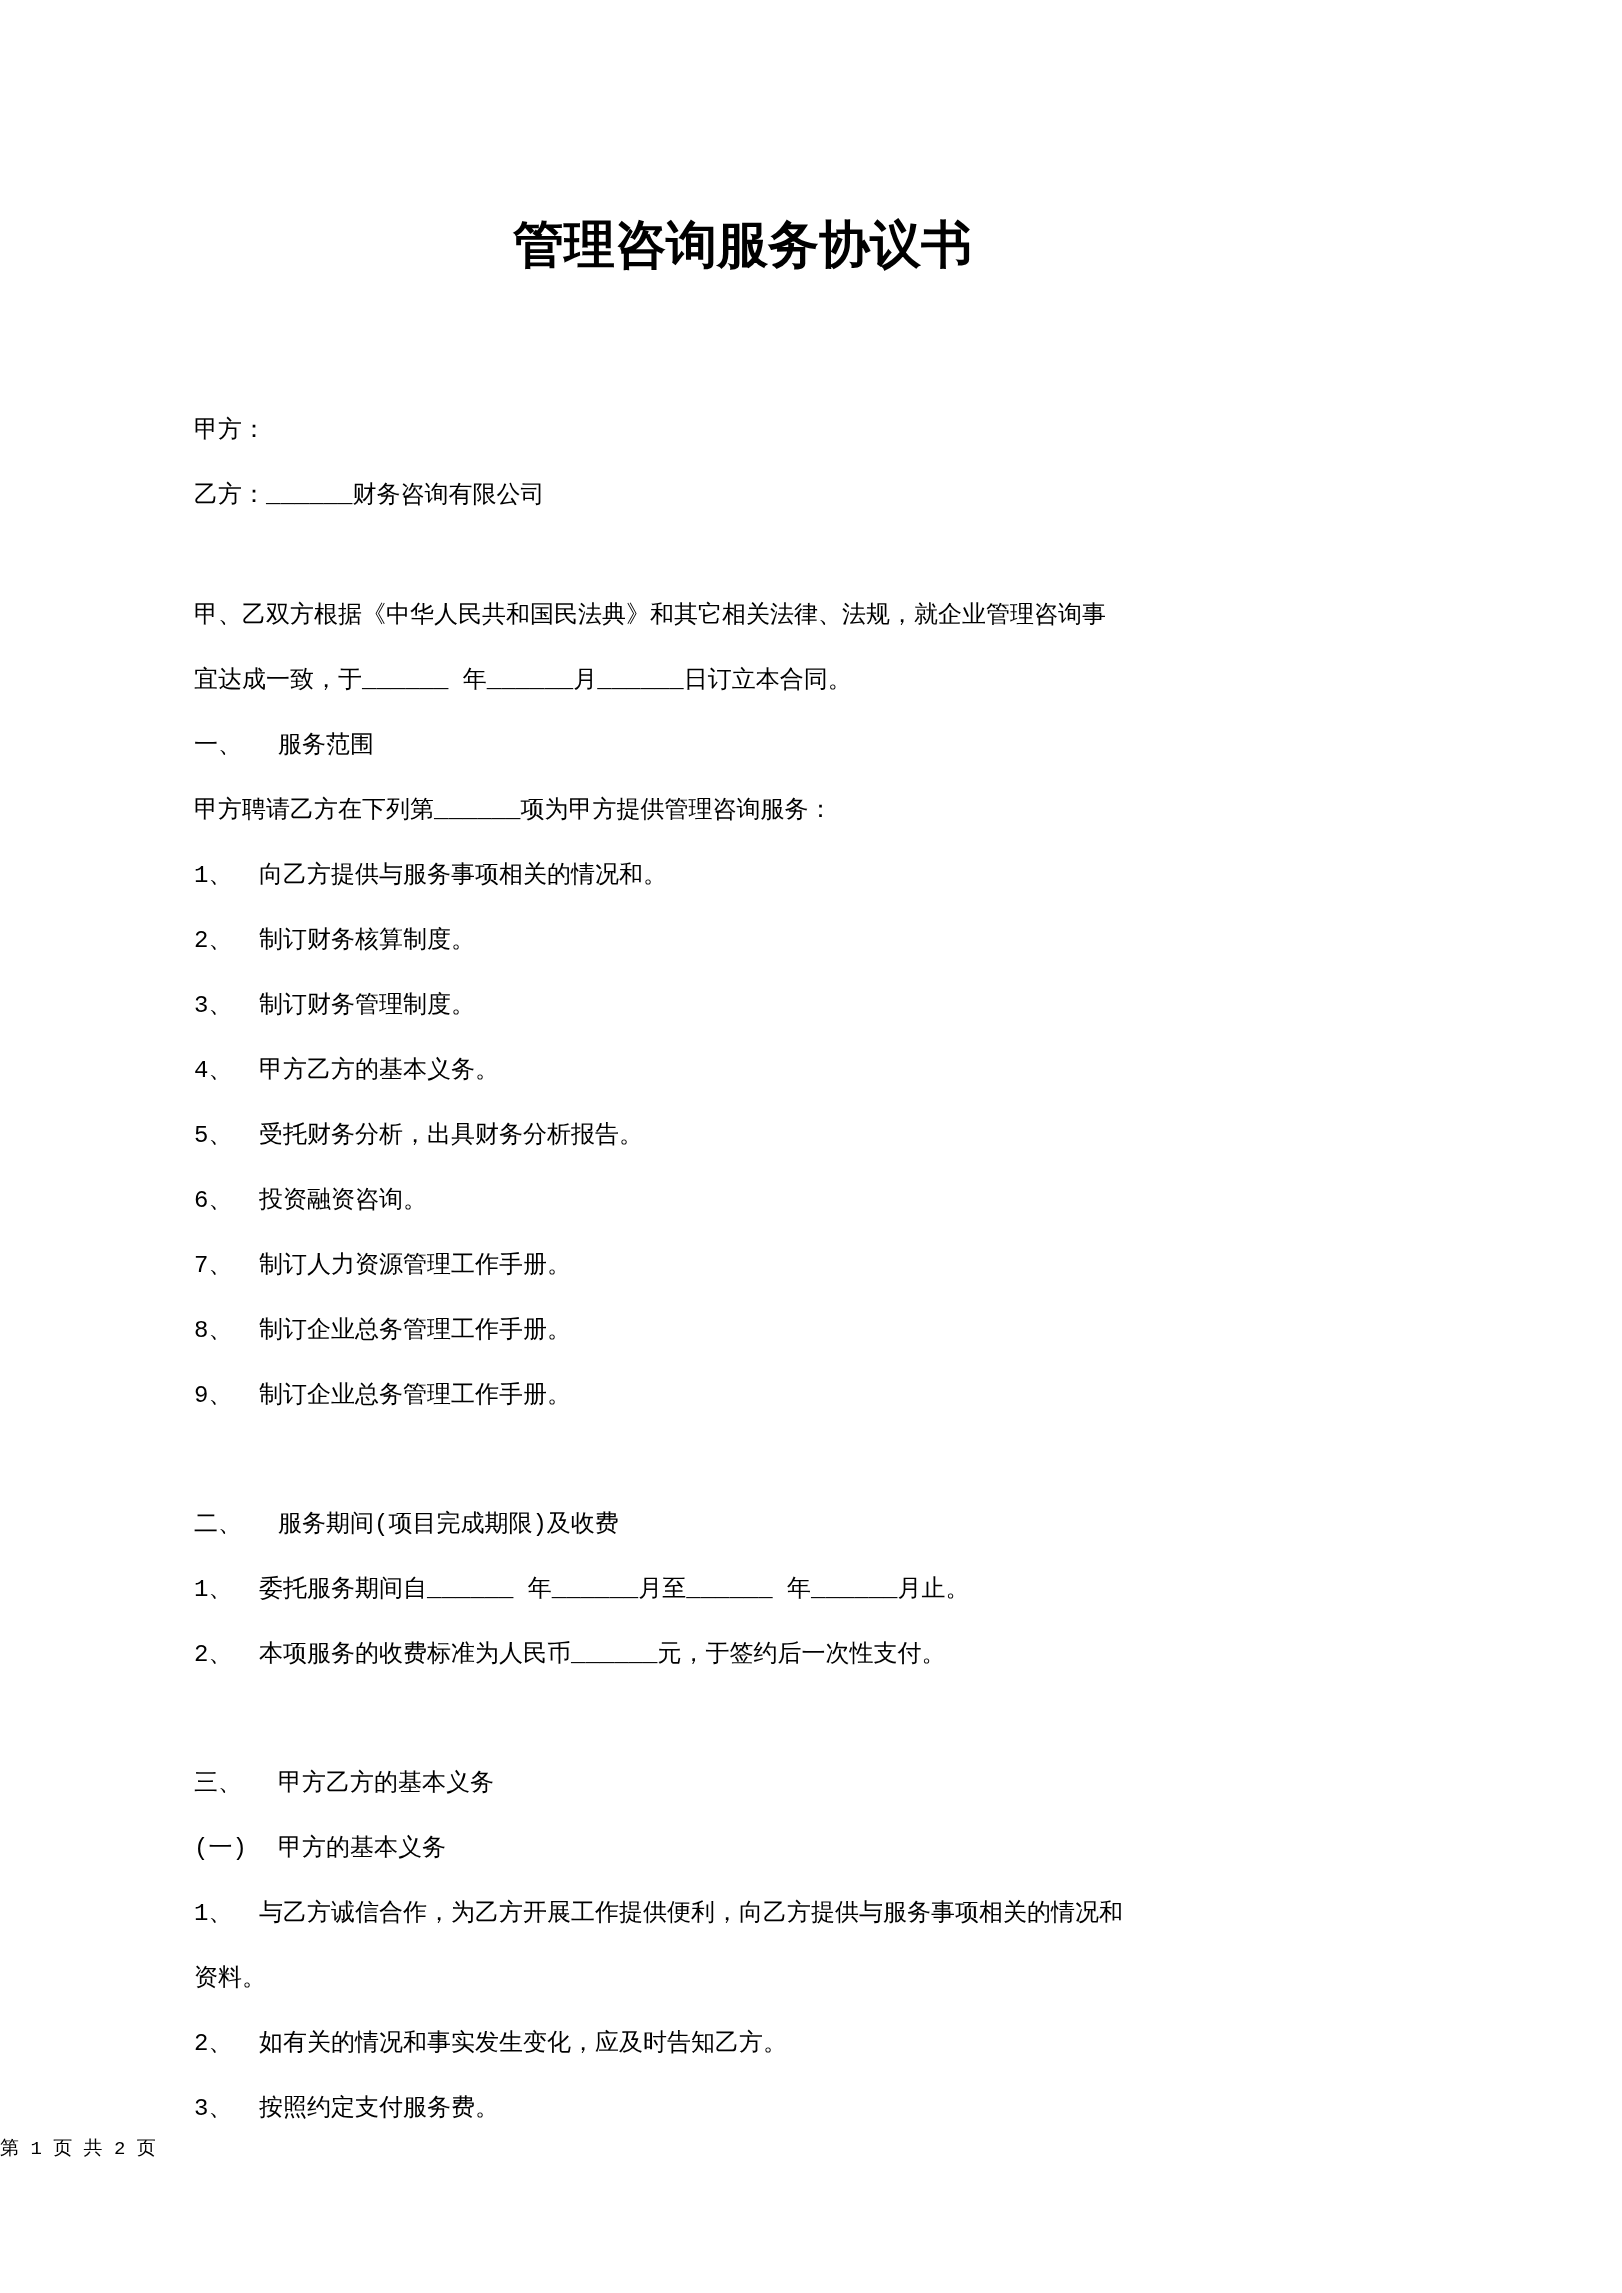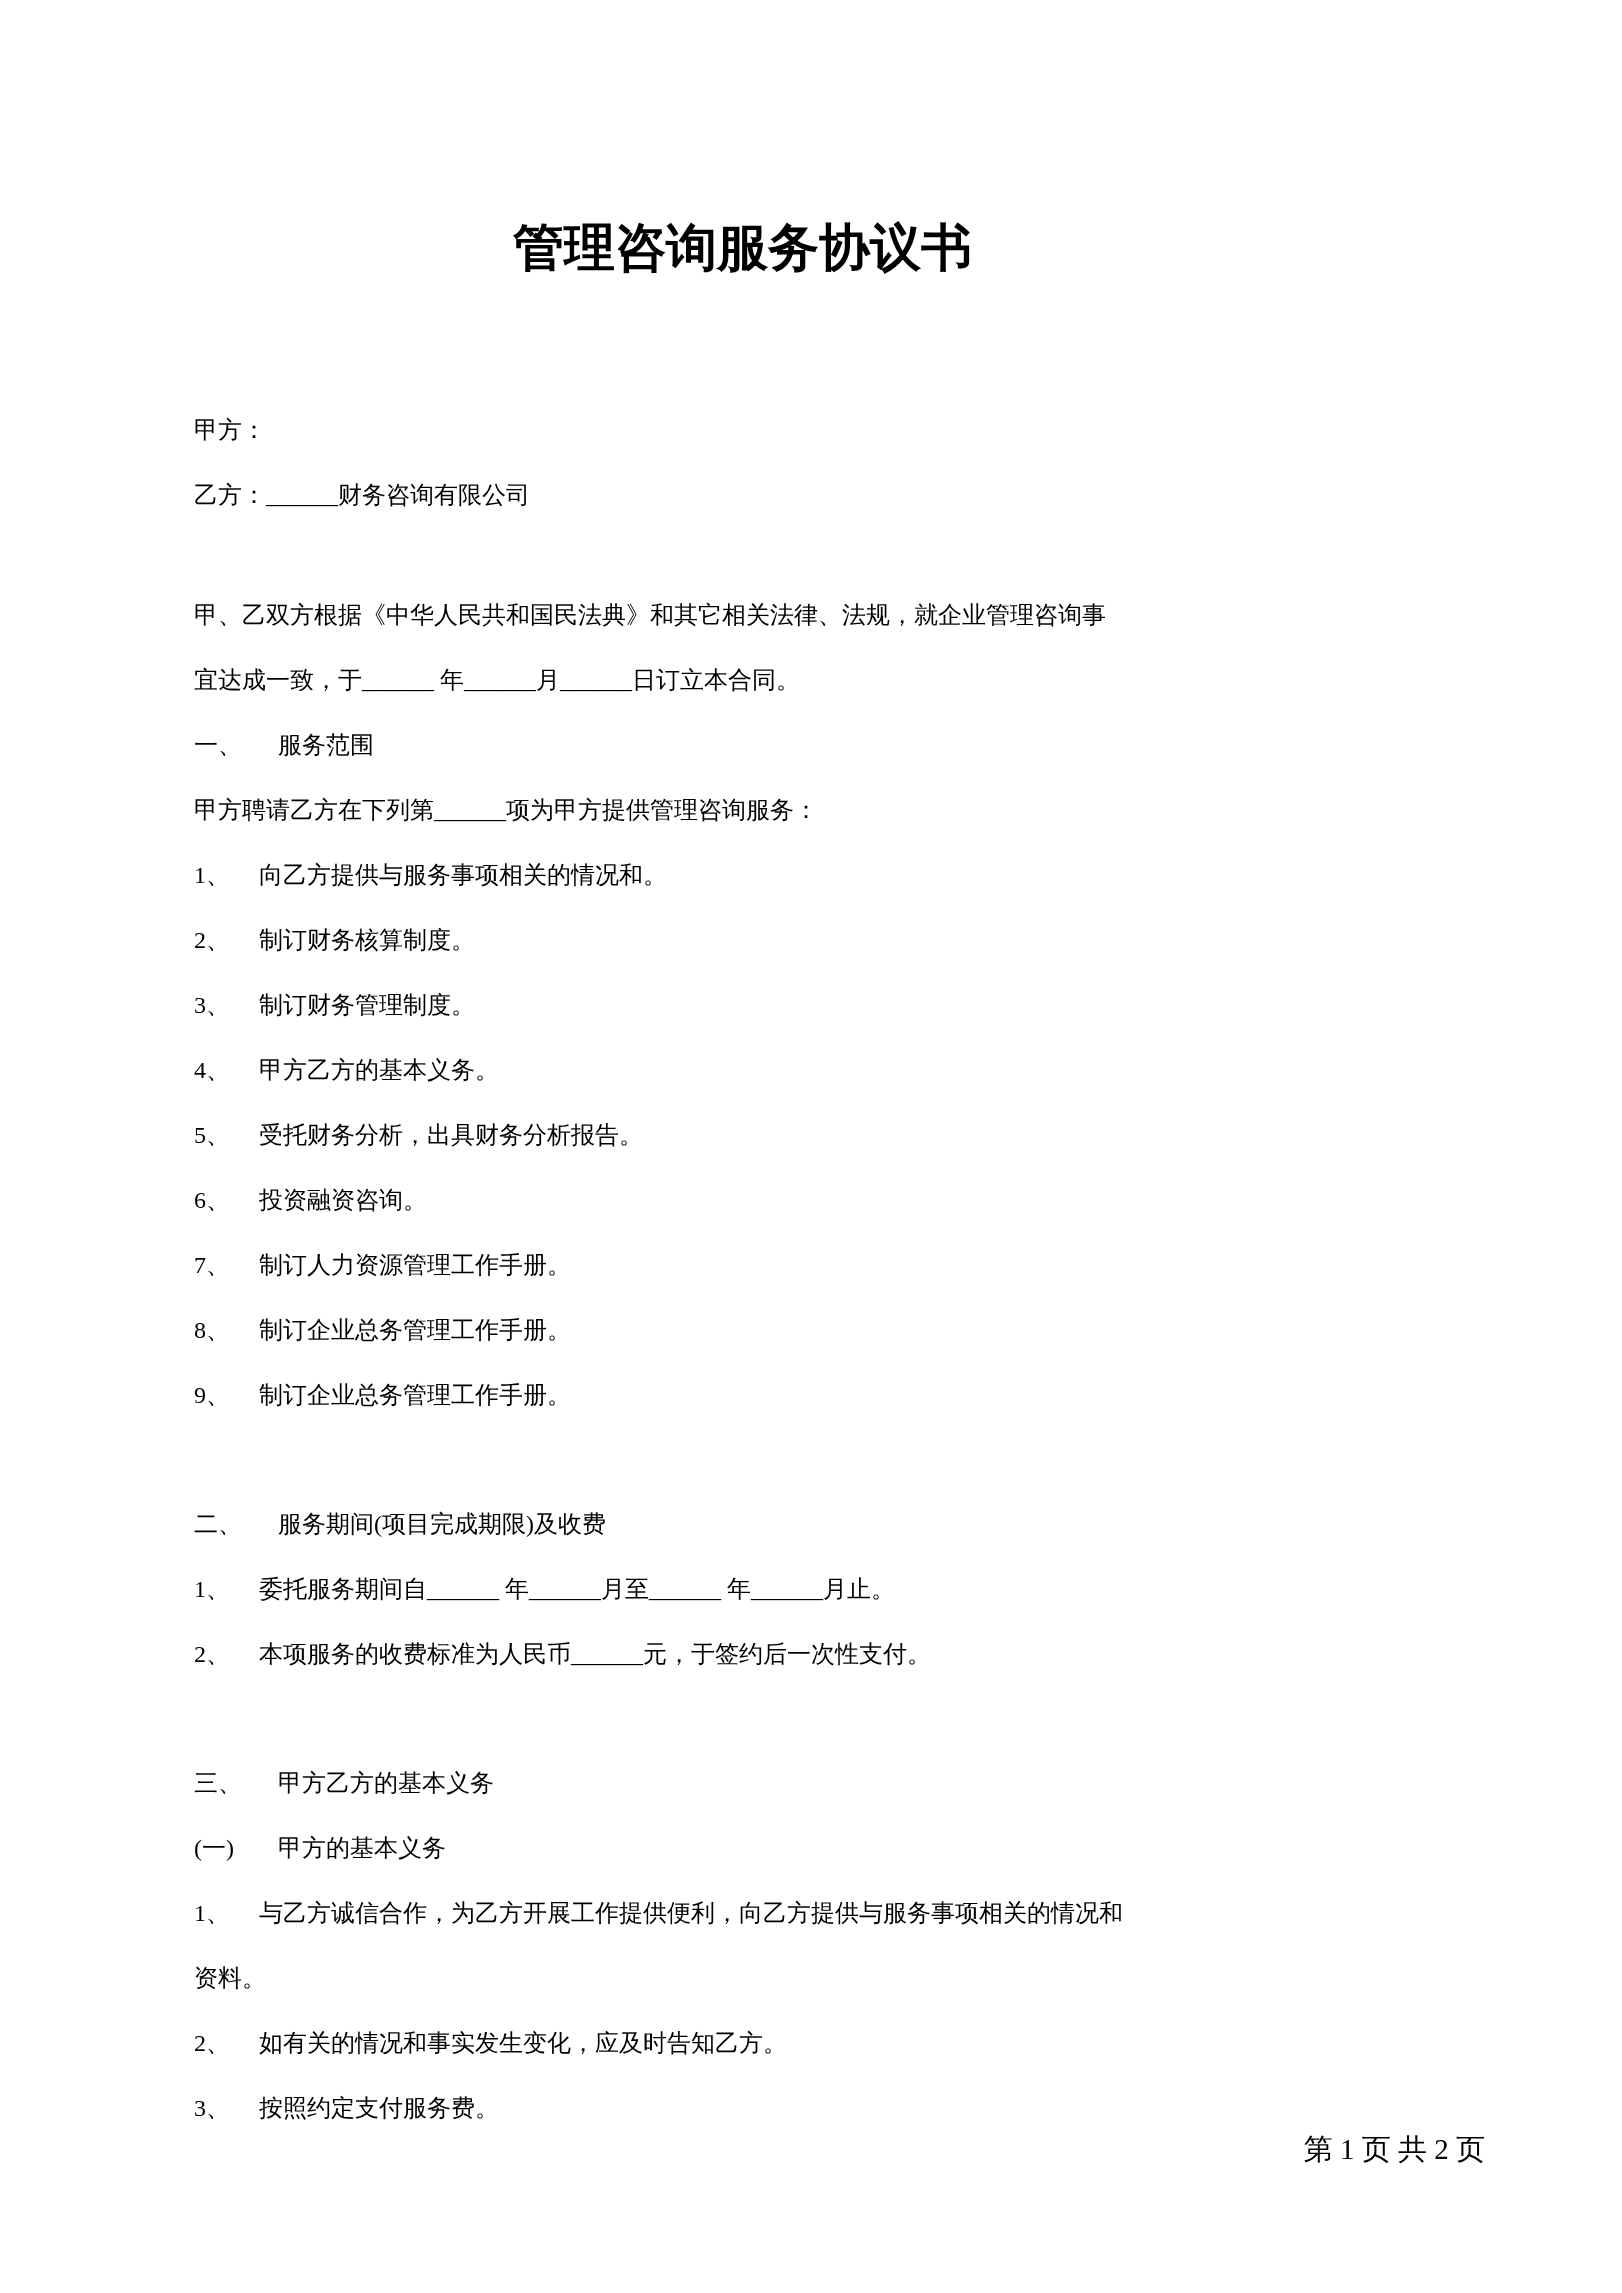--- a/index.html
+++ b/index.html
@@ -6,21 +6,21 @@
     margin: 0;
     padding: 0;
     background: #ffffff;
   }
   .page {
     position: relative;
     width: 1485px;
     height: 2294px;
     background: #ffffff;
     color: #000000;
-    font-family: Liberation Serif, serif;
+    font-family: Liberation Mono, monospace;
     overflow: hidden;
   }
   .doc-title {
     position: absolute;
     top: 212px;
     left: 0;
     width: 100%;
     text-align: center;
     font-size: 51px;
     font-weight: bold;
@@ -48,22 +48,22 @@
   }
   .secnum {
     display: inline-block;
     width: 84px;
   }
   .doc-footer {
     position: absolute;
     top: 2127px;
     left: 0;
     width: 100%;
-    text-align: right;
-    font-size: 29px;
+    text-align: left;
+    font-size: 19px;
     line-height: 45px;
     white-space: pre;
   }
 </style>
 </head>
 <body>
 
 <div class="page">
 
   <div class="doc-title">管理咨询服务协议书</div>

